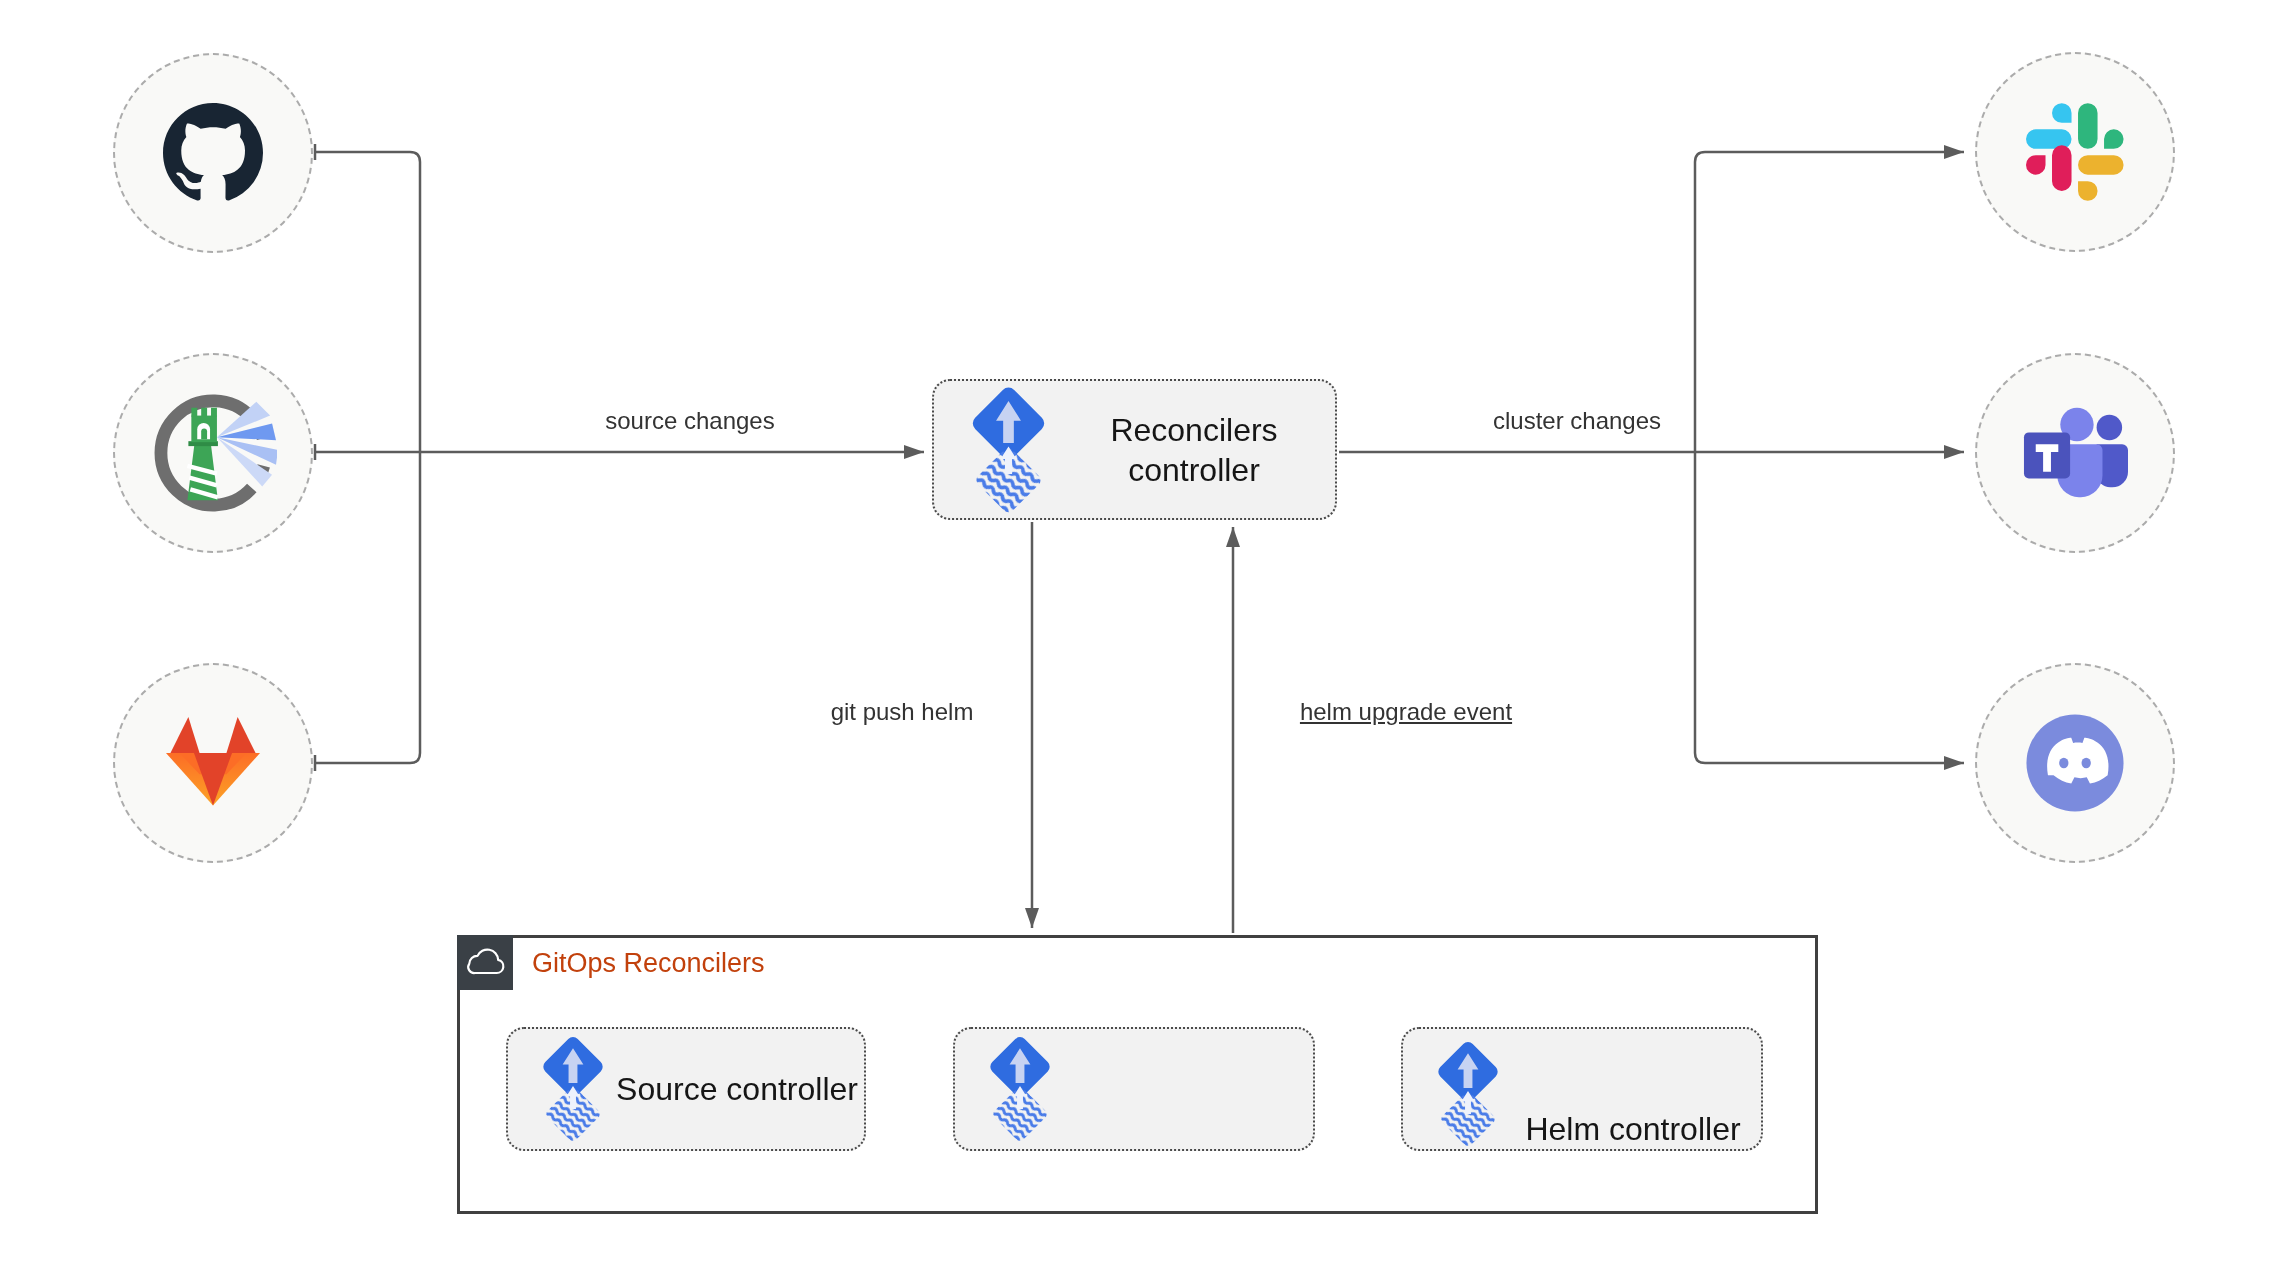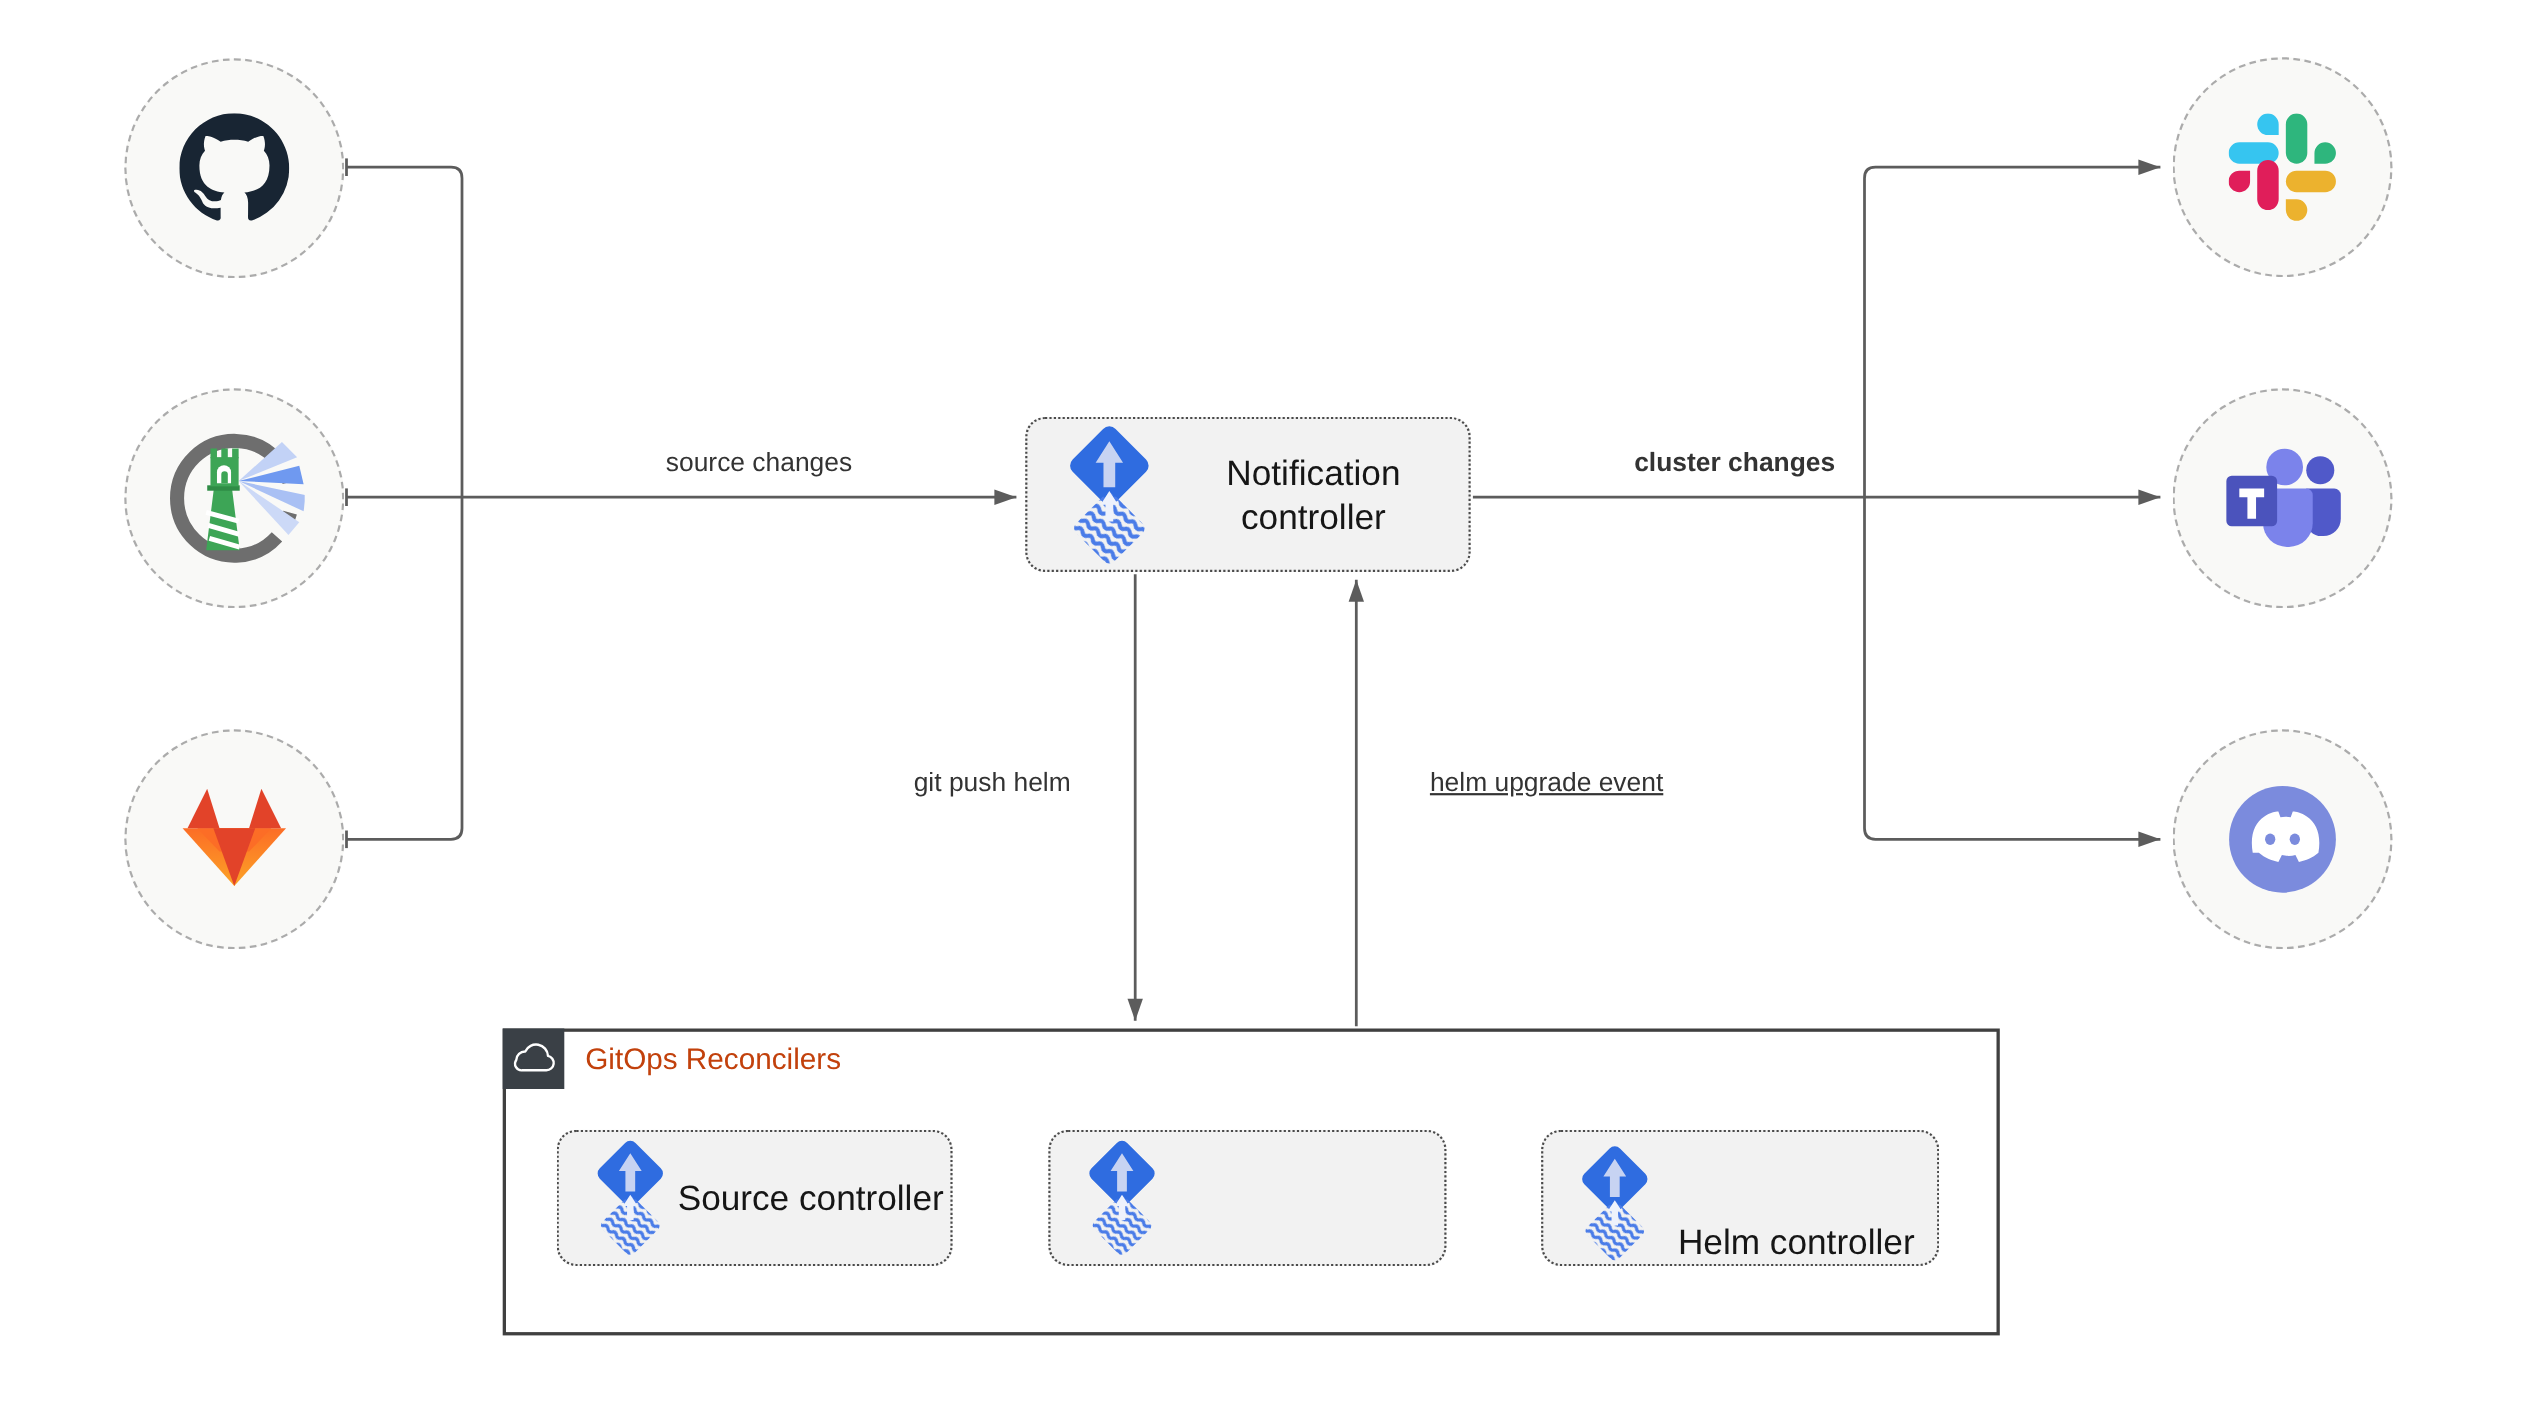--- a/index.html
+++ b/index.html
@@ -142,25 +142,25 @@
         </pattern>
         <g id="flux-mark">
           <rect x="19" y="13" width="62" height="62" rx="9" transform="rotate(45 50 44)" fill="#2f6ce0"></rect>
           <polygon points="50,19 36,41 44,41 44,66 56,66 56,41 64,41" fill="#c7d3f2"></polygon>
           <rect x="22.5" y="80.5" width="55" height="55" rx="7" transform="rotate(45 50 108)" fill="url(#fluxwaves)"></rect>
           <polygon points="50,70 41,84 46,84 46,101 54,101 54,84 59,84" fill="#eef2fc"></polygon>
         </g>
       </defs>
       <use href="#flux-mark"></use>
     </svg>
-    <div class="node-label">Notification controller</div>
+    <div class="node-label">Reconcilers controller</div>
   </div>
 
   <div class="edge-label" style="left:690px;top:421px;">source changes</div>
-  <div class="edge-label" style="left:1577px;top:421px;font-weight:bold;">cluster changes</div>
+  <div class="edge-label" style="left:1577px;top:421px;">cluster changes</div>
   <div class="edge-label" style="left:902px;top:712px;">git push helm</div>
   <div class="edge-label" style="left:1406px;top:712px;text-decoration:underline;">helm upgrade event</div>
 
   <div class="group-box" style="left:457px;top:935px;width:1361px;height:279px;"></div>
   <div class="group-badge" style="left:457px;top:935px;">
     <svg width="40" height="32" viewBox="0 0 48 36">
       <path d="M12 30 h26 a8 8 0 0 0 1.8-15.8 A13 13 0 0 0 15 9.5 a9.5 9.5 0 0 0-9.8 9.2 A7.2 7.2 0 0 0 12 30 Z" fill="none" stroke="#ffffff" stroke-width="2.6" stroke-linejoin="round"></path>
     </svg>
   </div>
   <div class="group-title" style="left:532px;top:963px;">GitOps Reconcilers</div>

